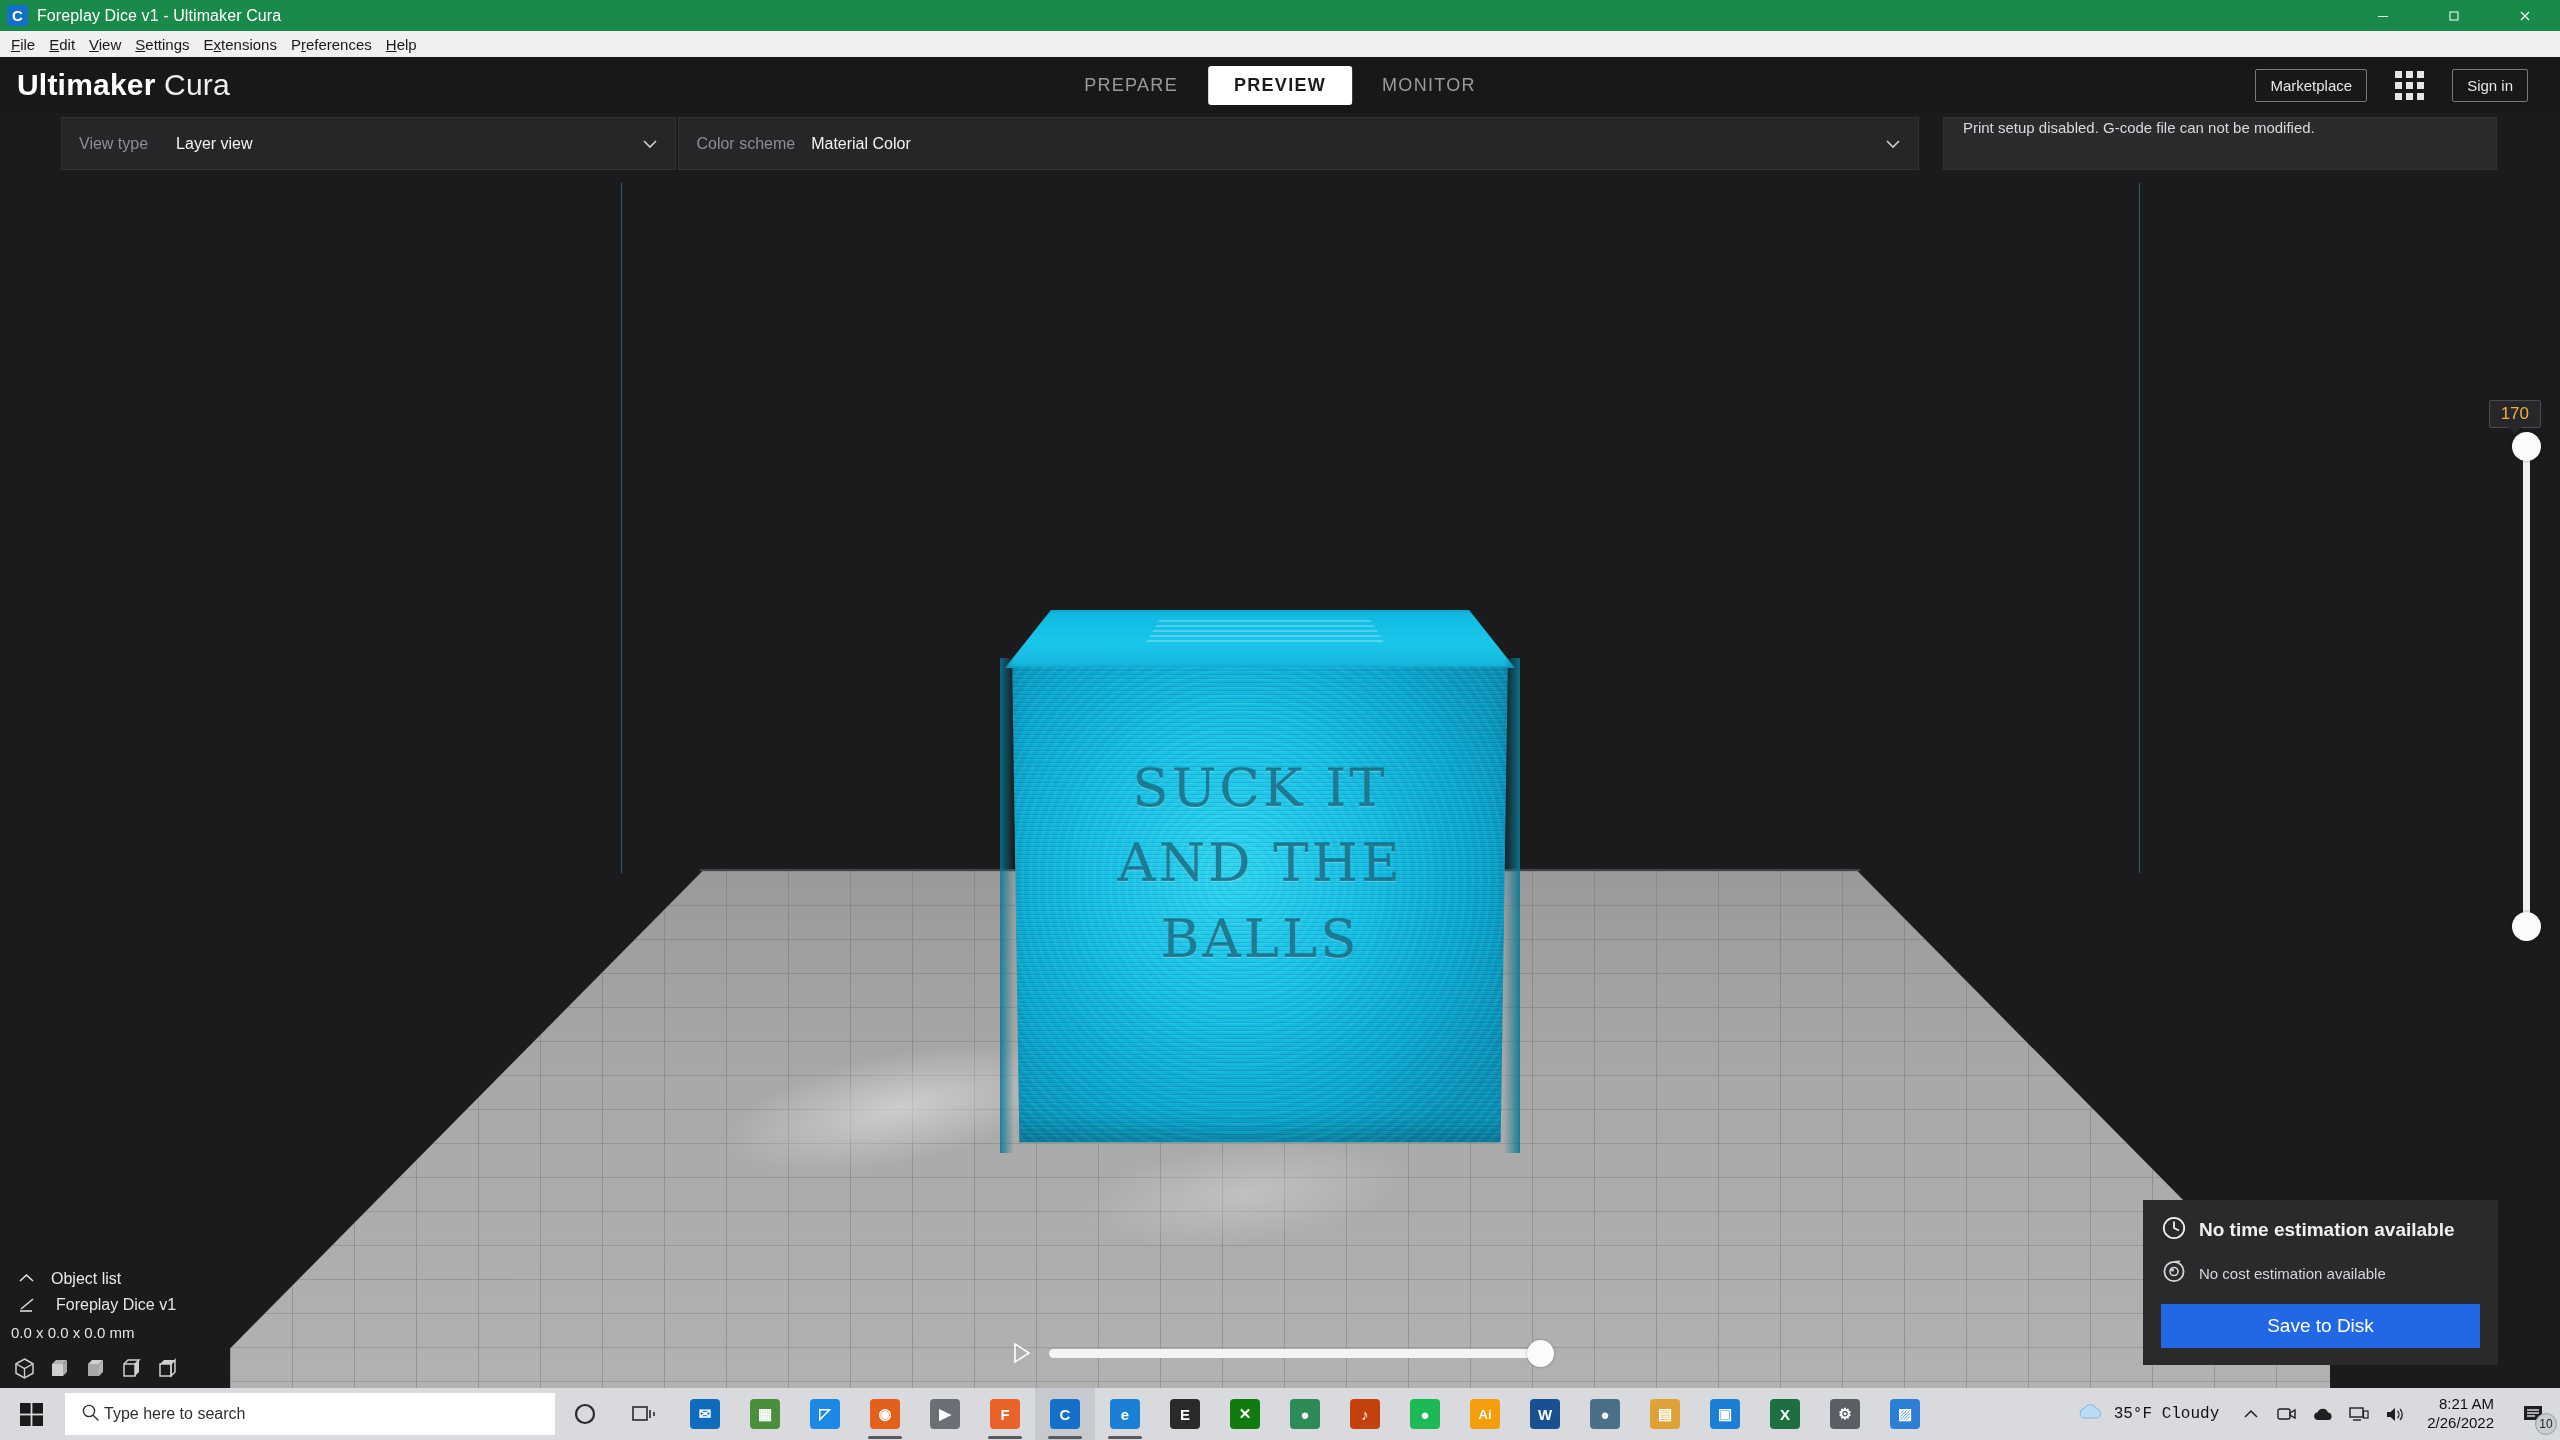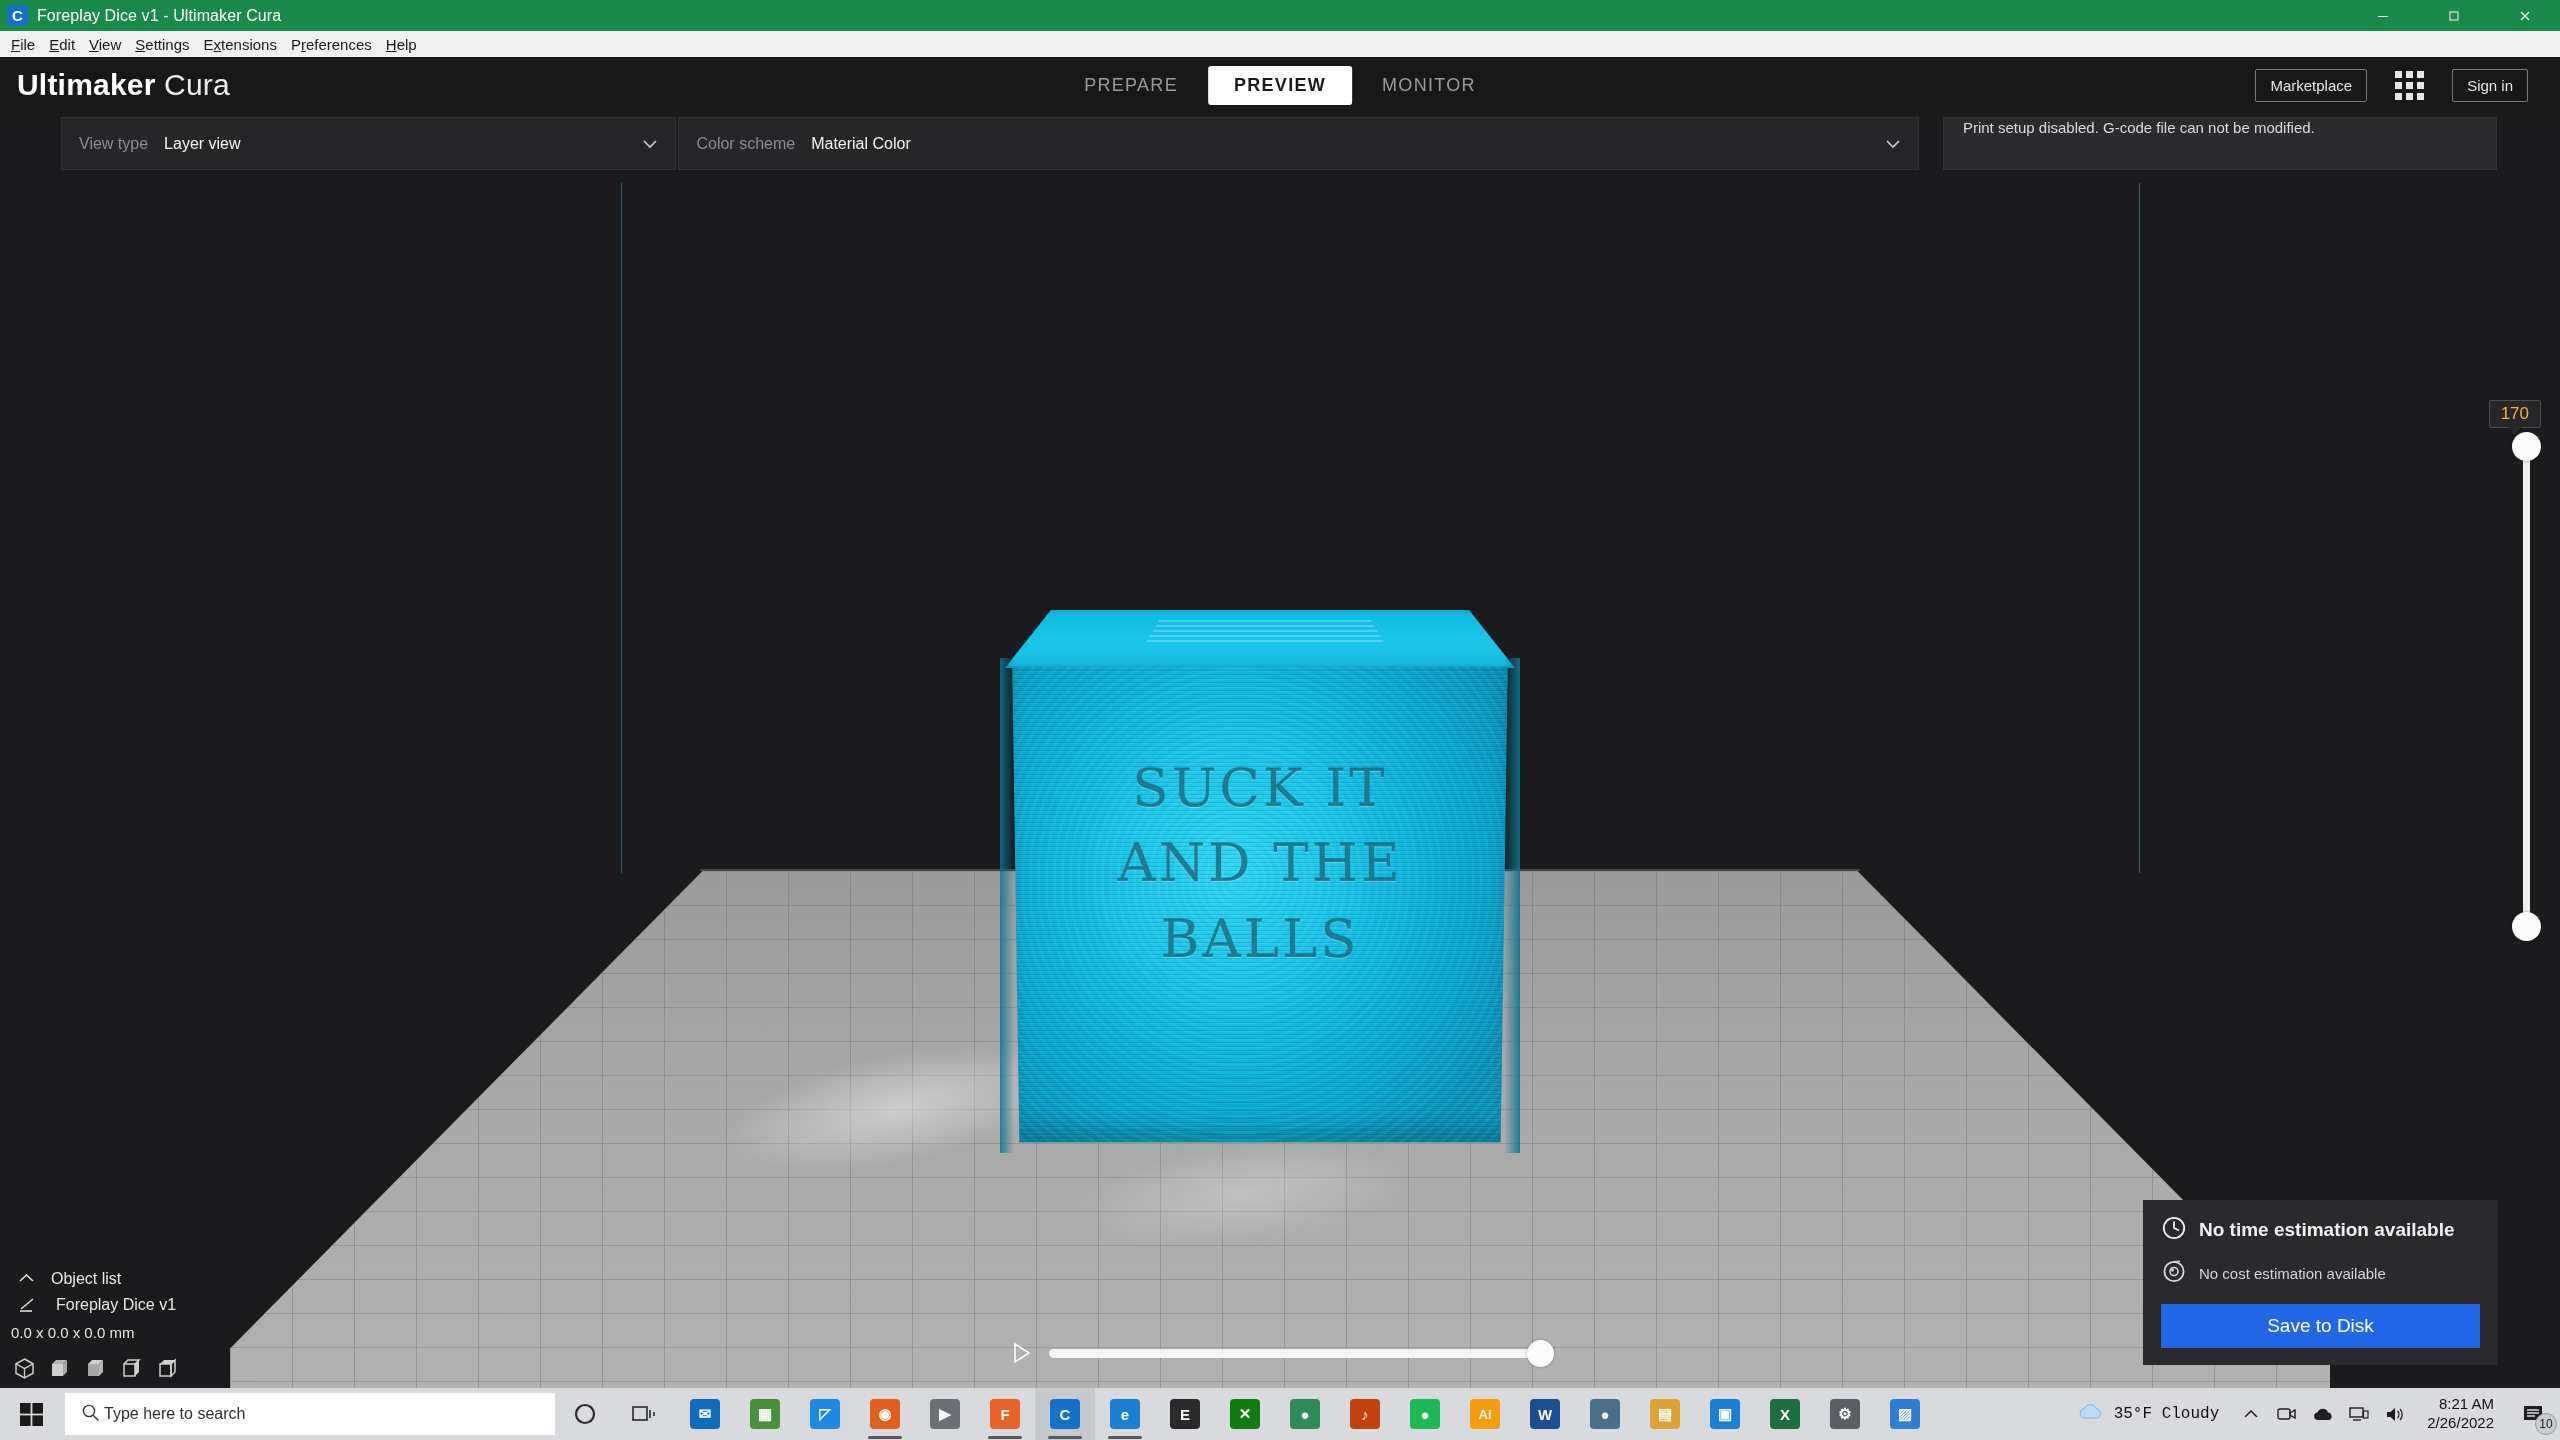--- a/index.html
+++ b/index.html
@@ -79,21 +79,21 @@
 
   
   #toolbar {
     position: absolute; top: 117px; left: 61px; width: 2436px; height: 53px;
     display: flex; align-items: stretch;
   }
   .tb-panel {
     background: #262629; border: 1px solid #333336;
     display: flex; align-items: center;
   }
-  #viewtype-panel { width: 621px; padding: 0 17px; }
+  #viewtype-panel { width: 621px; padding: 0 17px; gap: 12px; }
   #colorscheme-panel { width: 1252px; padding: 0 17px; margin-left: 2px; }
   #warn-panel {
     width: 559px; padding: 1px 19px; margin-left: 24px;
     background: #2b2b2e; border: 1px solid #333336;
   }
   .tb-label { font-size: 16px; color: #8e8e92; margin-right: 16px; white-space: nowrap; }
   .tb-value { font-size: 16px; color: #f2f2f2; white-space: nowrap; }
   .tb-chevron { margin-left: auto; color: #cfcfd2; font-size: 15px; line-height: 1; }
   #warn-text { font-size: 15px; color: #dadadd; white-space: nowrap; }
 

